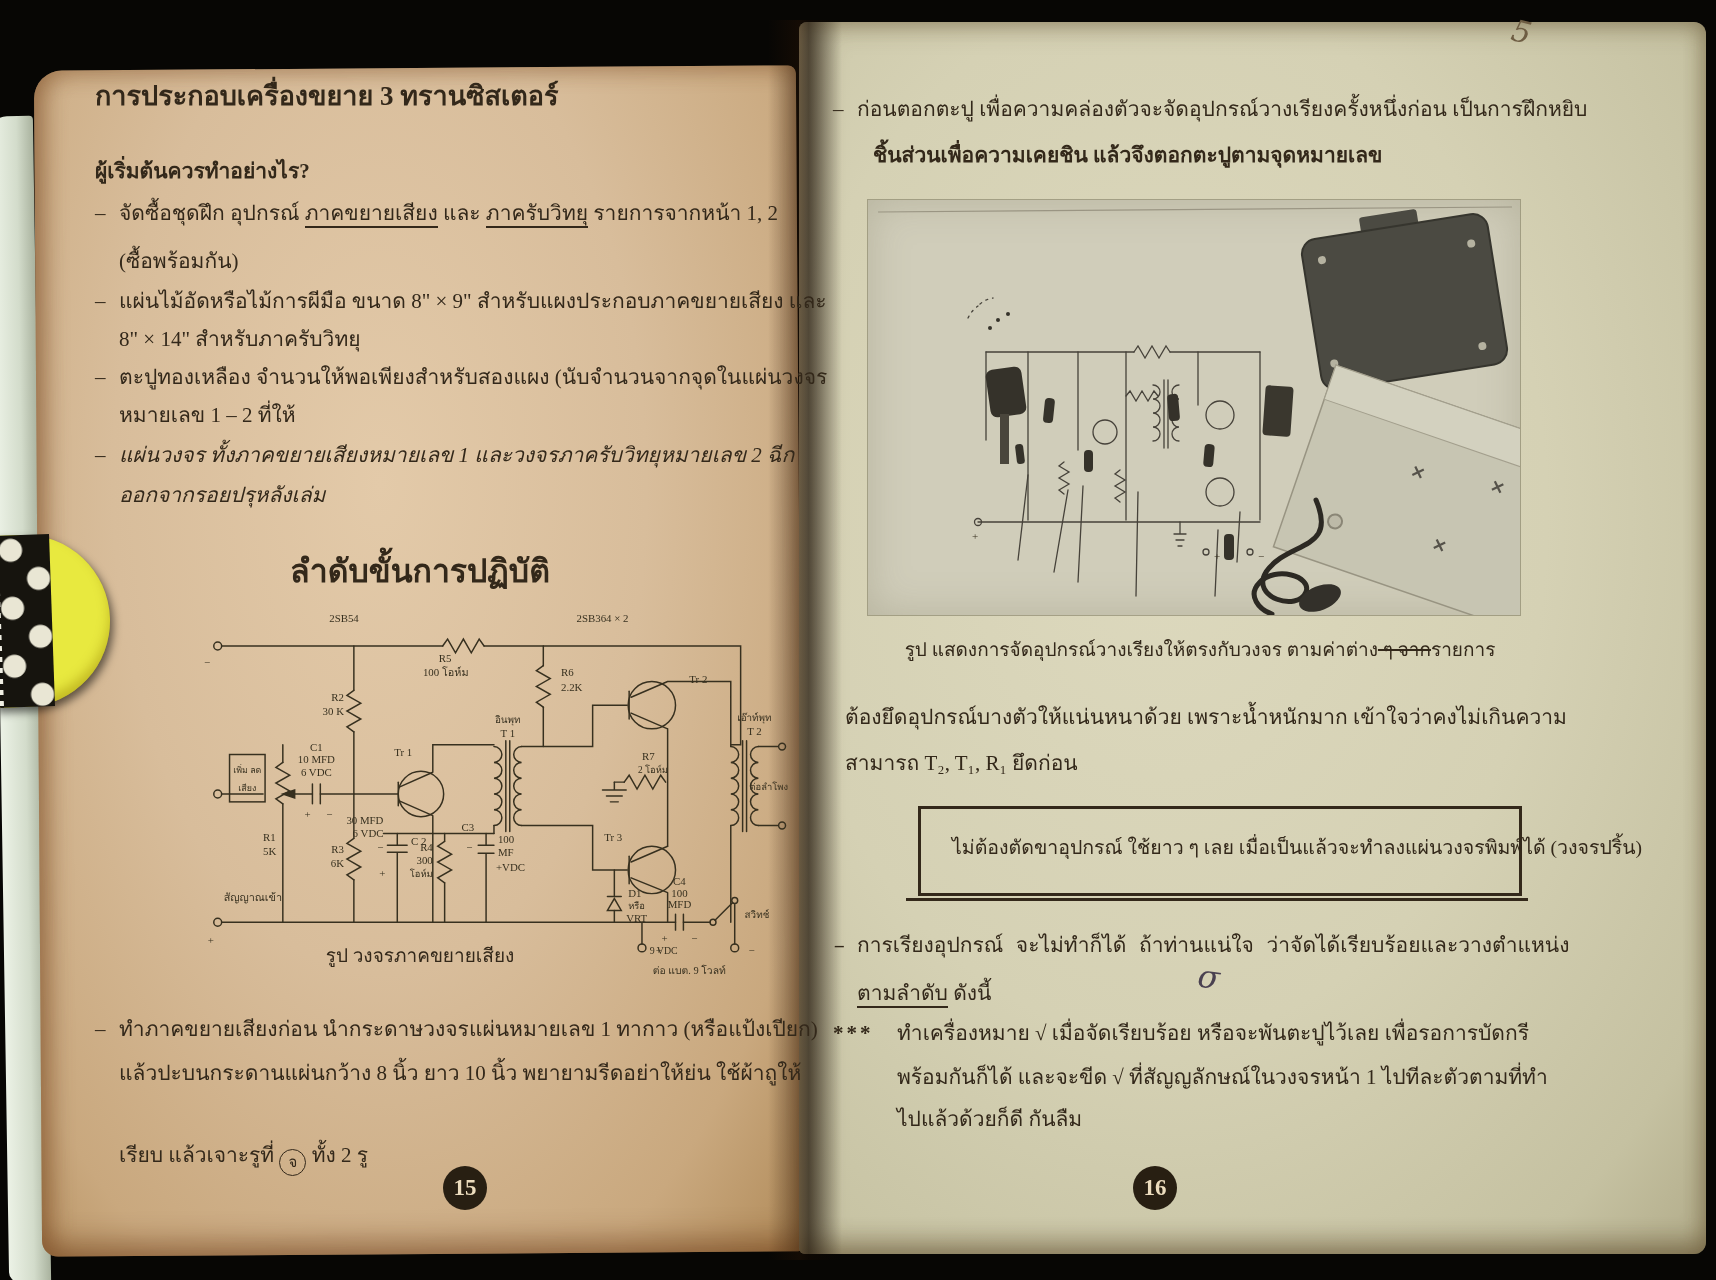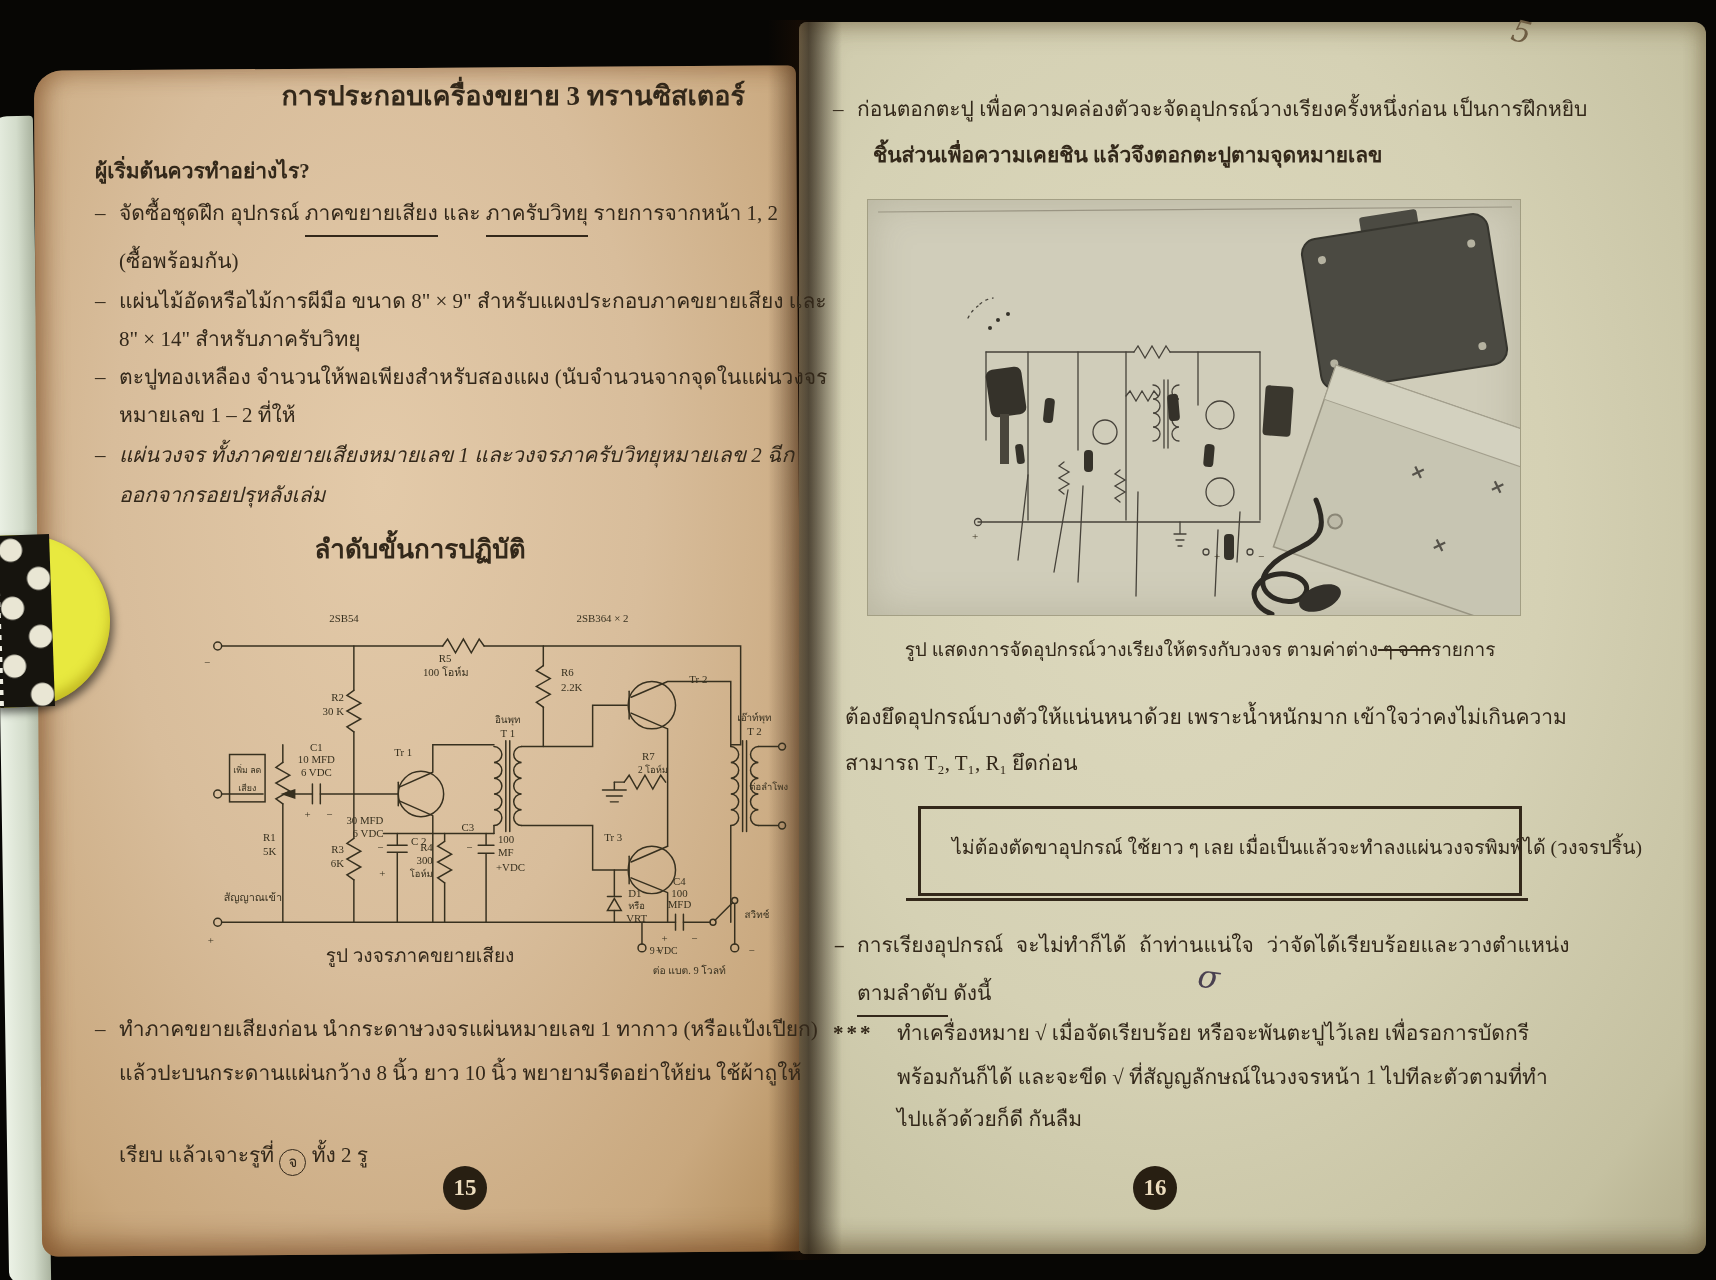--- a/index.html
+++ b/index.html
@@ -47,21 +47,21 @@
       radial-gradient(circle at 42px 44px, #e9e6d4 11px, transparent 12px);
     background-size:54px 58px;
   }
   .clip-stripes{
     position:absolute;left:0;top:0;width:11px;height:172px;
     background:repeating-linear-gradient(180deg,#f0efe3 0 5px,#15130d 5px 11px);
   }
   .t{position:absolute;color:#33281a;font-size:21px;white-space:nowrap;line-height:1.25;}
   .bold{font-weight:bold;}
   .dash{display:inline-block;width:24px;}
-  .u{border-bottom:2px solid #33281a;padding-bottom:10px;}
+  .u{border-bottom:2px solid #33281a;padding-bottom:1px;}
   .strike{text-decoration:line-through;text-decoration-thickness:2px;}
   .circled{
     display:inline-flex;width:25px;height:25px;border:1.6px solid #33281a;border-radius:50%;
     align-items:center;justify-content:center;font-size:15px;vertical-align:-5px;
   }
   .page-circle{
     position:absolute;width:44px;height:44px;border-radius:50%;
     background:#281f12;color:#ecdcbd;display:flex;align-items:center;justify-content:center;
     font-size:23px;font-weight:bold;
   }
@@ -91,21 +91,21 @@
 <div class="book-edge"></div>
 <div class="page page-left"></div>
 <div class="page page-right"></div>
 <div class="spine-shadow"></div>
 
 <div class="clip">
   <div class="clip-dots"></div>
   <div class="clip-stripes"></div>
 </div>
 
-<div class="t bold" style="left:95px;top:80px;width:650px;text-align:right;font-size:27px;">การประกอบเครื่องขยาย 3 ทรานซิสเตอร์</div>
+<div class="t bold" style="left:95px;top:80px;width:650px;text-align:left;font-size:27px;">การประกอบเครื่องขยาย 3 ทรานซิสเตอร์</div>
 
 <div class="t" style="left:95px;top:158px;font-weight:bold;">ผู้เริ่มต้นควรทำอย่างไร?</div>
 
 <div class="t" style="left:95px;top:200px;">
   <span class="dash">–</span><span>จัดซื้อชุดฝึก อุปกรณ์ </span><span class="u">ภาคขยายเสียง</span><span> และ </span><span class="u">ภาครับวิทยุ</span><span> รายการจากหน้า 1, 2</span>
 </div>
 <div class="t" style="left:119px;top:248px;">(ซื้อพร้อมกัน)</div>
 
 <div class="t" style="left:95px;top:288px;">
   <span class="dash">–</span><span>แผ่นไม้อัดหรือไม้การผีมือ ขนาด 8" × 9" สำหรับแผงประกอบภาคขยายเสียง และ</span>
@@ -115,21 +115,21 @@
 <div class="t" style="left:95px;top:364px;">
   <span class="dash">–</span><span>ตะปูทองเหลือง จำนวนให้พอเพียงสำหรับสองแผง (นับจำนวนจากจุดในแผ่นวงจร</span>
 </div>
 <div class="t" style="left:119px;top:402px;">หมายเลข 1 – 2 ที่ให้</div>
 
 <div class="t" style="left:95px;top:442px;font-style:italic;">
   <span class="dash">–</span><span>แผ่นวงจร ทั้งภาคขยายเสียงหมายเลข 1 และวงจรภาครับวิทยุหมายเลข 2 ฉีก</span>
 </div>
 <div class="t" style="left:119px;top:482px;font-style:italic;">ออกจากรอยปรุหลังเล่ม</div>
 
-<div class="t bold" style="left:95px;top:534px;width:650px;text-align:center;font-size:26px;font-family:Liberation Serif, serif;">ลำดับขั้นการปฏิบัติ</div>
+<div class="t bold" style="left:95px;top:551px;width:650px;text-align:center;font-size:32px;font-family:Liberation Serif, serif;">ลำดับขั้นการปฏิบัติ</div>
 
 <svg style="position:absolute;left:196px;top:596px;" width="592" height="392" viewBox="0 0 600 396">
   <g class="sch">
 
     <circle cx="22" cy="50" r="4"></circle>
     <path d="M26,50 H250"></path>
     <path d="M250,50 l5,-7 l8,14 l8,-14 l8,14 l8,-14 l5,7"></path>
     <path d="M292,50 H552 V150 H542"></path>
 
     <path d="M160,50 V95"></path>

